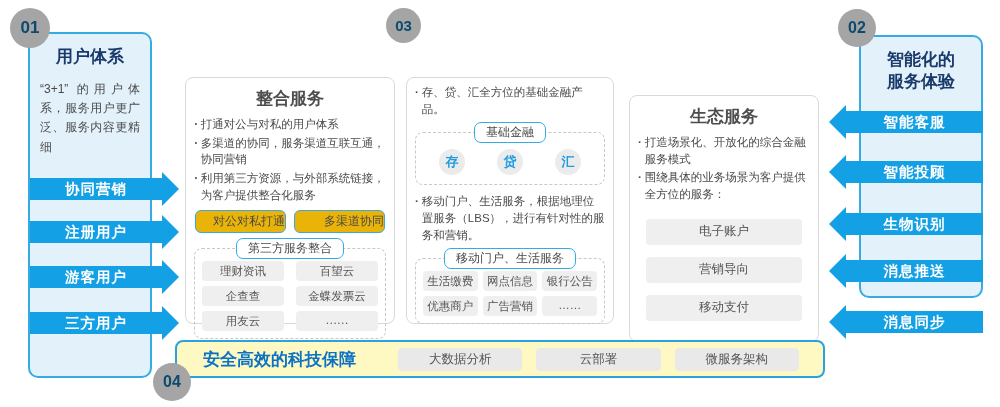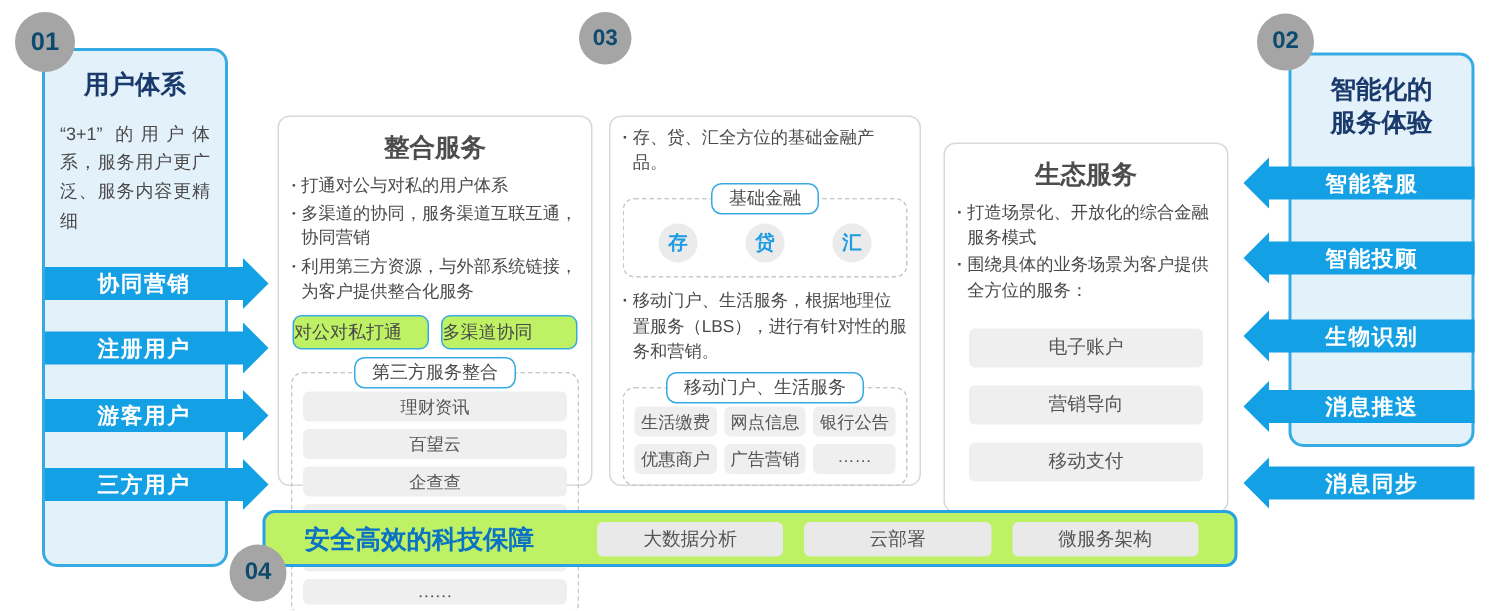--- a/index.html
+++ b/index.html
@@ -63,49 +63,49 @@
   #col1 { left:185px; width:210px;font-family:Liberation Serif, serif; }
   #col2 { left:406px; width:208px; }
   #col3 { left:629px; width:190px;margin-top:18px; }
   .col-title { text-align:center; font-size:17px; font-weight:bold; color:#4D4D4D;
                margin:3px 0 6px; }
   .bullet { display:flex; font-size:11.5px; color:#4A4A4A; line-height:1.45;
             margin-bottom:2px; }
   .bullet::before { content:"·"; font-weight:bold; margin-right:3px; flex:none; }
 
   .pill-row { display:flex; gap:8px; margin:7px 1px 0; }
-  .pill { flex:1; border:1px solid #36ABE3; border-radius:6px; background:#bef264;
-          text-align:left; font-size:12px; color:#4A4A4A; padding:2px 0;
+  .pill { flex:1; border:1px solid #36ABE3; border-radius:6px; background:#eab308;
+          text-align:right; font-size:12px; color:#4A4A4A; padding:2px 0;
           white-space:nowrap; }
 
   .group { position:relative; border:1px dashed #C8C8C8; border-radius:8px;
            margin-top:15px; padding:12px 7px 7px; }
   .group-pill {
     position:absolute; top:-11px; left:50%; transform:translateX(-50%);
     background:#fff; border:1px solid #36ABE3; border-radius:7px; padding:1px 11px;
     font-size:12px; color:#4A4A4A; white-space:nowrap; z-index:1;
   }
-  .chip-grid-2 { display:grid; grid-template-columns:1fr; gap:5px 12px; }
+  .chip-grid-2 { display:grid; grid-template-columns:1fr 1fr; gap:5px 12px; }
   .chip-grid-3 { display:grid; grid-template-columns:1fr 1fr 1fr; gap:5px 5px; }
   .chip { background:#EFEFEF; border-radius:4px; text-align:center; font-size:11.5px;
           color:#555; padding:2.5px 0; white-space:nowrap; }
 
   .circle-row { display:flex; justify-content:space-between; padding:4px 16px 2px; }
   .circle { width:26px; height:26px; border-radius:50%; background:#EBEBEB;
             color:#1E9CE3; font-weight:bold; font-size:13px;
             display:flex; align-items:center; justify-content:center; }
   #col2 .mid-bullet { margin-top:8px; }
   #col3 .wide-chips { margin-top:16px; }
   .wide-chip { background:#EFEFEF; border-radius:4px; text-align:center; font-size:12.5px;
                color:#555; padding:4.5px 0; margin:0 8px 12px;font-family:Liberation Serif, serif; }
 
   
   .bottom-bar {
     position:absolute; left:175px; top:340px; width:650px; height:38px;
-    background:#bef264; border:2px solid #2AA2E2; border-radius:8px; box-sizing:border-box;
+    background:#fef9c3; border:2px solid #2AA2E2; border-radius:8px; box-sizing:border-box;
     display:flex; align-items:center; padding:0 10px 0 26px; z-index:2;
   }
   .bottom-title { font-size:17px; font-weight:bold; color:#0B72C4; margin-right:42px;
                   white-space:nowrap; }
   .bottom-chip { width:128px; background:#E9E9E9; border-radius:4px; text-align:center;
                  font-size:12.5px; color:#555; padding:3px 0; margin-right:14px; }
 </style>
 </head>
 <body>
 

